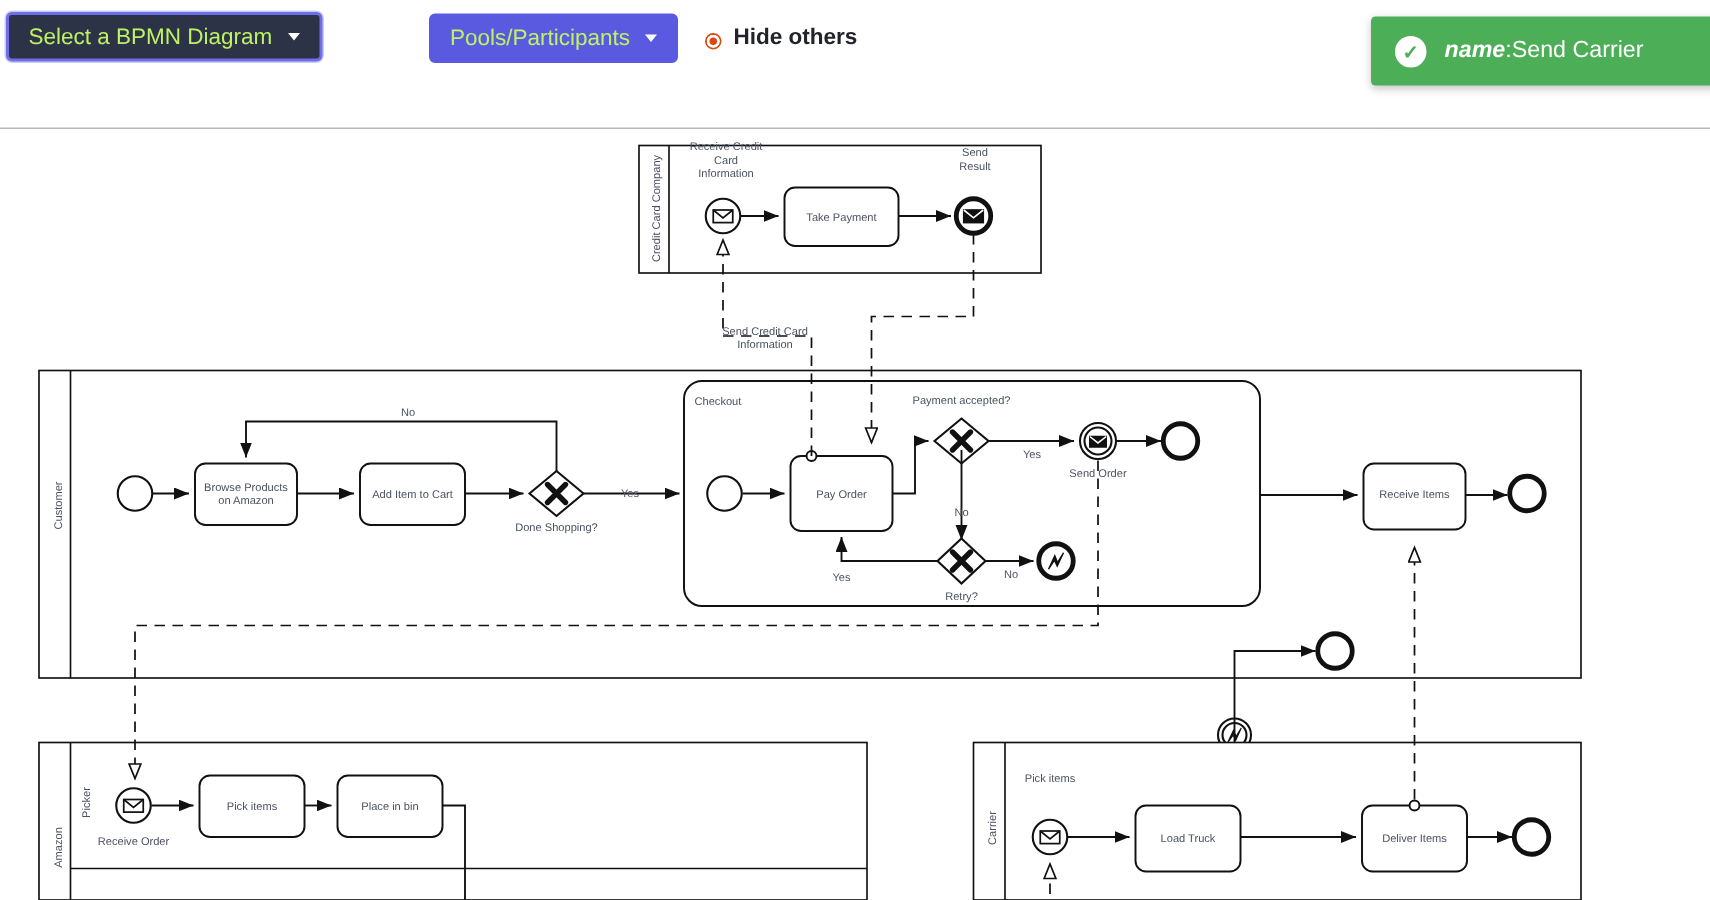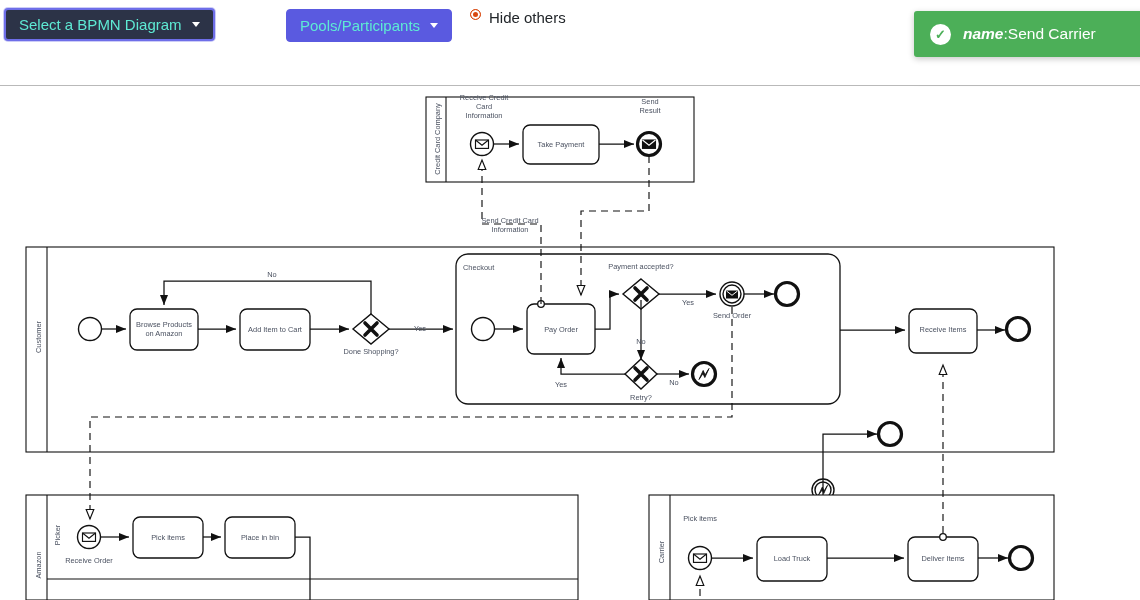--- a/index.html
+++ b/index.html
@@ -17,21 +17,21 @@
     position: absolute; left: 0; top: 0; width: 1140px; height: 86px;
     background: #fff;
     border-bottom: 1px solid #b9b9b9;
   }
   .btn {
     position: absolute;
     display: inline-flex; align-items: center; gap: 8px;
     height: 33px; padding: 0 13px;
     border-radius: 4px;
     font-size: 15px; line-height: 1;
-    color: #5eead4;
+    color: #bef264;
     cursor: pointer;
     user-select: none;
     white-space: nowrap;
   }
   #btn-select {
     left: 4px; top: 8px;
     background: #2c3347;
     border: 2px solid #6e6ee8;
     box-shadow: 0 0 0 1px rgba(110,110,232,0.35);
   }
@@ -45,21 +45,21 @@
     width: 0; height: 0;
     border-left: 4.5px solid transparent;
     border-right: 4.5px solid transparent;
     border-top: 5px solid #ffffff;
     display: inline-block;
     margin-left: 2px;
   }
 
   
   #radio-group { position: absolute; left: 470px; top: 9px; }
-  .radio-row { display: flex; align-items: flex-start; height: 24px; cursor: pointer; }
+  .radio-row { display: flex; align-items: flex-end; height: 24px; cursor: pointer; font-weight: bold; }
   .radio-dot {
     width: 11px; height: 11px; border-radius: 50%;
     border: 1px solid #b0b0b0; background: #fff;
     margin-right: 8px; flex: none; position: relative;
   }
   .radio-dot.on {
     border: 1px solid #d9480f;
     background: #d9480f;
     box-shadow: inset 0 0 0 2px #fff;
   }

